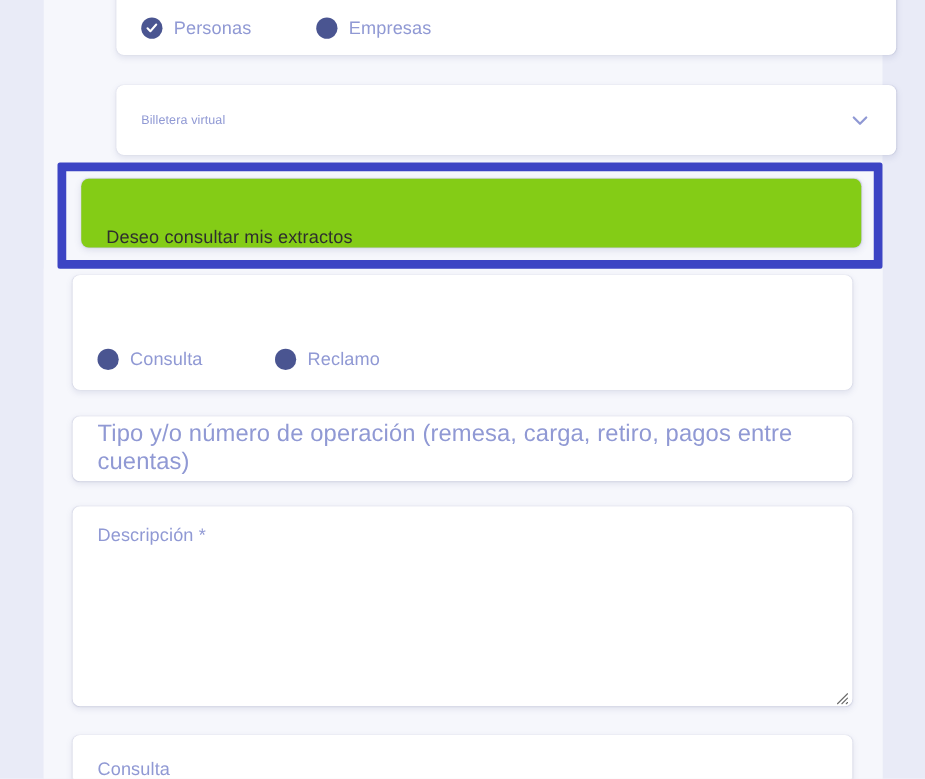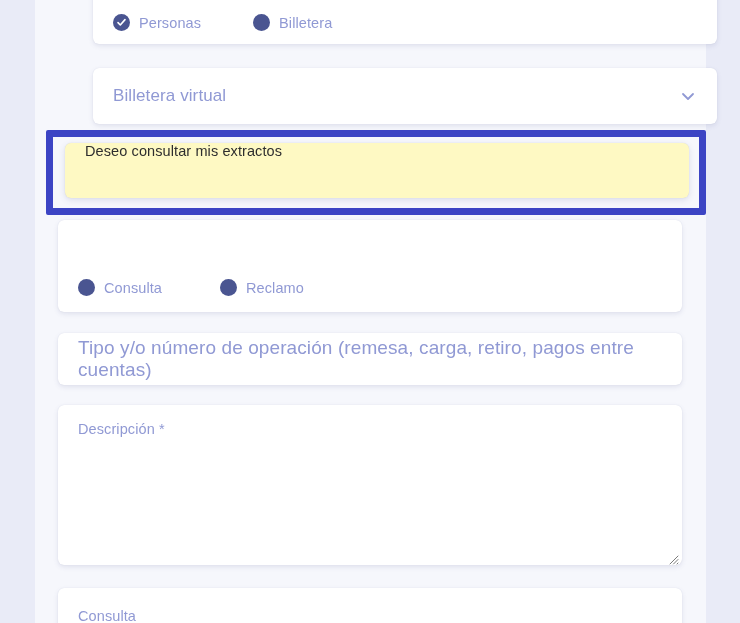--- a/index.html
+++ b/index.html
@@ -56,42 +56,42 @@
   }
 
   
   #card-select { top: 68px; height: 56px; }
   .select-inner {
     position: absolute; inset: 0;
     display: flex; align-items: center;
     padding: 0 20px 0 20px;
   }
   .select-value {
-    font-size: 17px; color: #9099d4; flex: 1 1 auto;
+    font-size: 10px; color: #9099d4; flex: 1 1 auto;
     letter-spacing: .1px;
   }
   .chev { width: 18px; height: 18px; flex: 0 0 auto; }
 
   
   #highlight-box {
     position: absolute;
     left: 46px; top: 130px;
     width: 660px; height: 85px;
     border: 7px solid #3c44c4;
     border-radius: 2px;
     background: #f6f7fc;
   }
   #card-option {
     position: absolute;
     left: 12px; top: 6px;
     width: 624px; height: 55px;
-    background: #fef9c3;
+    background: #84cc16;
     border-radius: 6px;
     box-shadow: 0 2px 6px rgba(80,85,140,.16), 0 0 1px rgba(80,85,140,.2);
-    display: flex; align-items: flex-start;
+    display: flex; align-items: flex-end;
     padding-left: 20px;
   }
   .option-text {
     font-size: 14.5px; color: #2e2e2e; letter-spacing: .1px;
   }
 
   
   #card-afectacion { top: 220px; height: 92px; }
   .field-label {
     position: absolute; left: 20px; top: 13px;
@@ -133,21 +133,21 @@
         <span class="radio-dot">
           <svg width="11" height="11" viewBox="0 0 11 11" aria-hidden="true">
             <path d="M2 5.6 L4.3 8 L9 2.6" fill="none" stroke="#ffffff" stroke-width="1.6" stroke-linecap="round" stroke-linejoin="round"></path>
           </svg>
         </span>
         <span class="radio-label">Personas</span>
       </div>
 
       <div class="radio-opt">
         <span class="radio-dot"></span>
-        <span class="radio-label">Billetera</span>
+        <span class="radio-label">Empresas</span>
       </div>
 
     </div>
   </div>
 
   <div class="card" id="card-select">
     <div class="select-inner">
       <span class="select-value">Billetera virtual</span>
       <span class="chev">
         <svg width="18" height="18" viewBox="0 0 18 18" aria-hidden="true">

